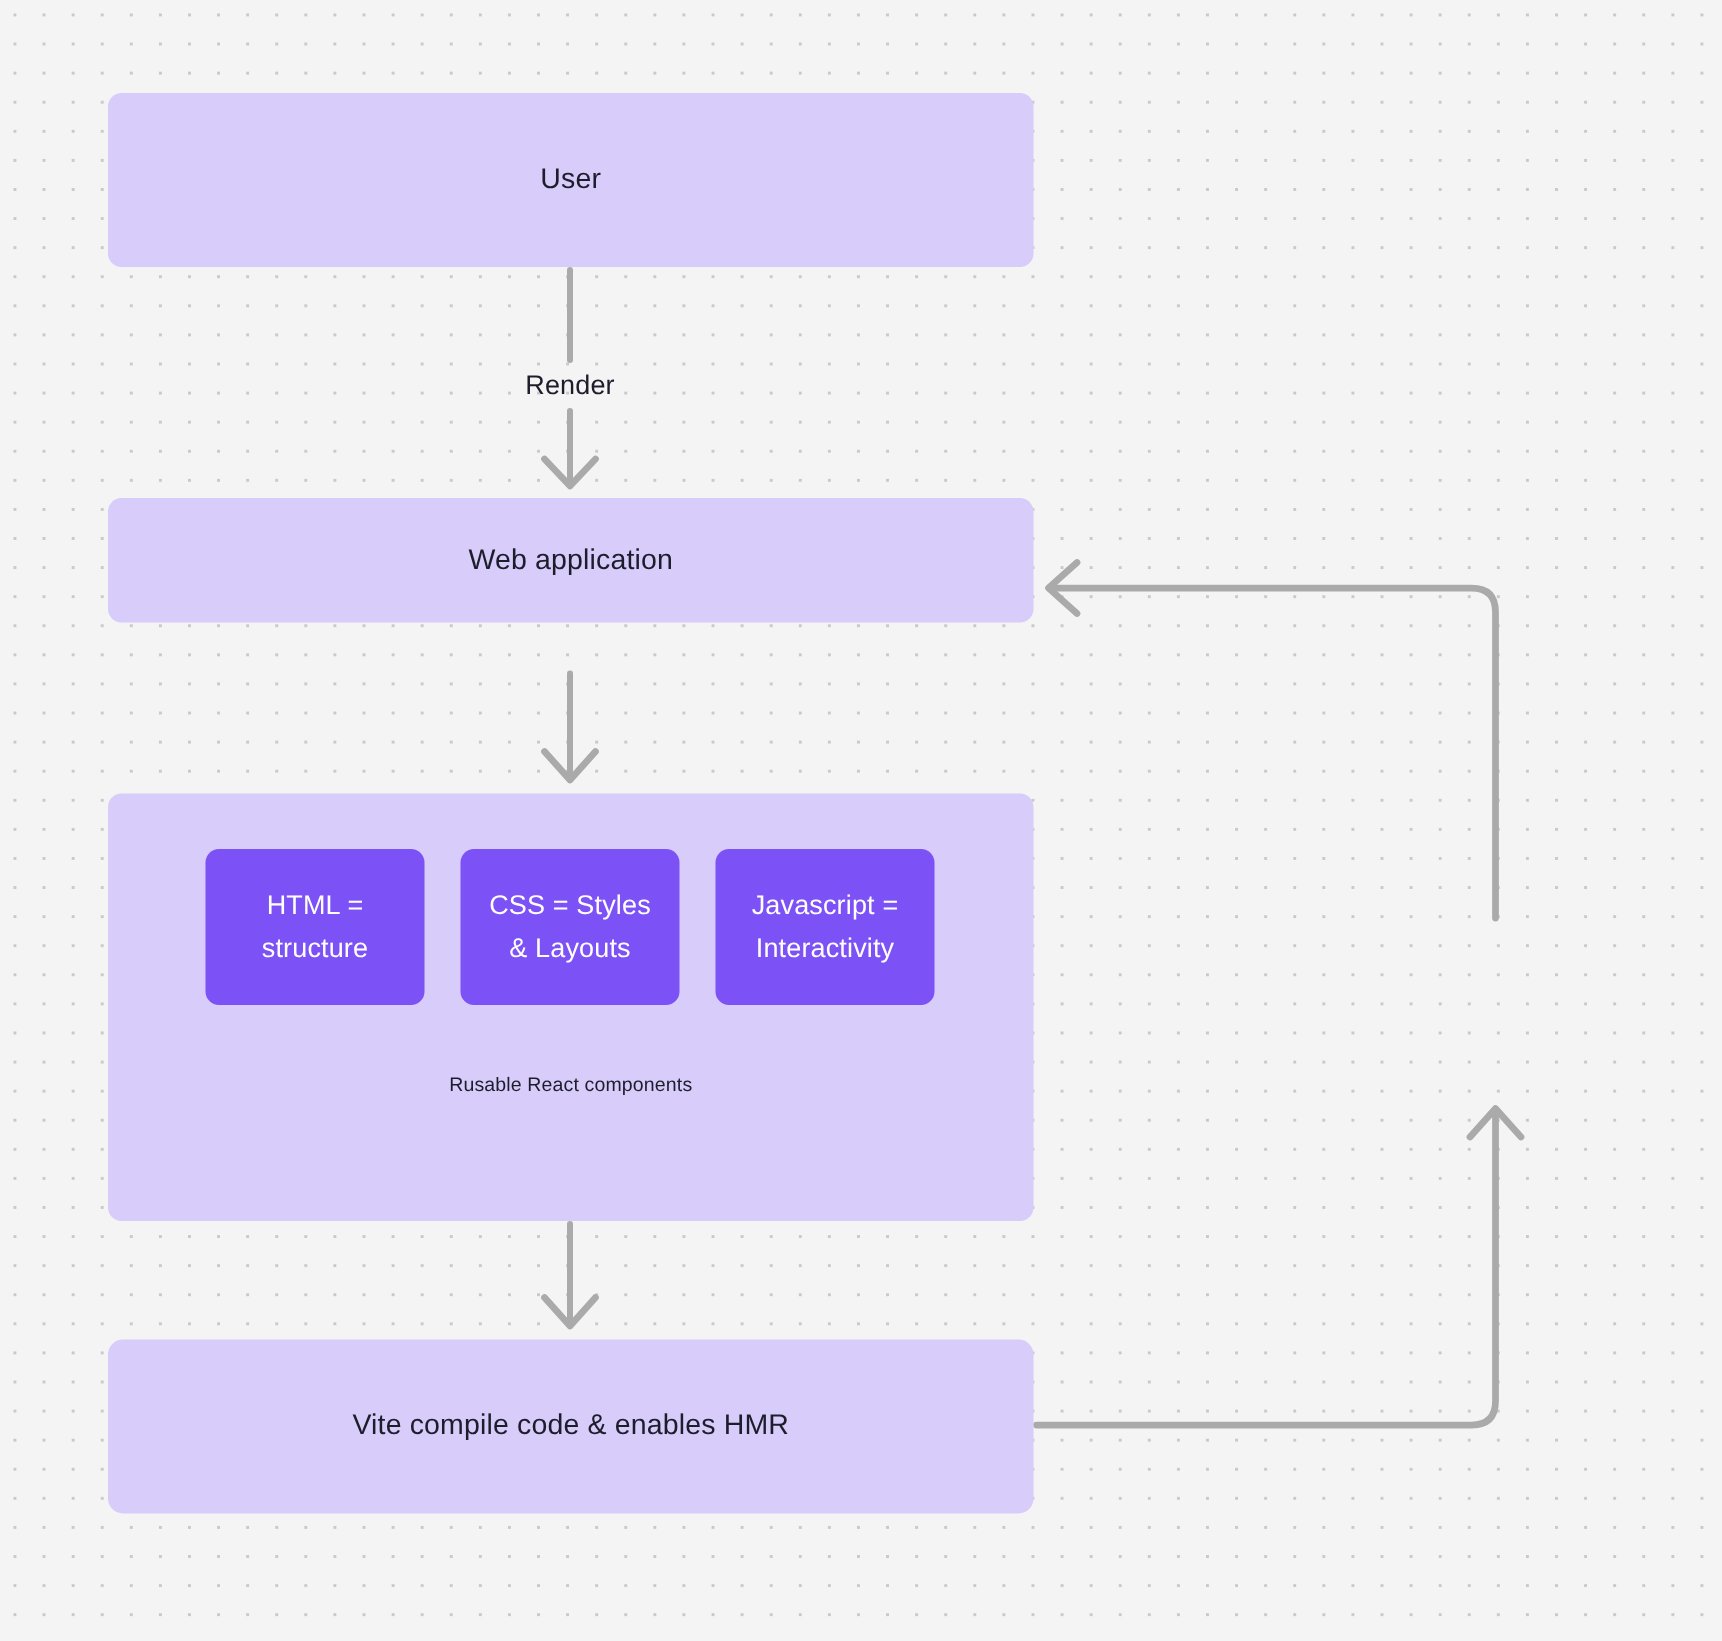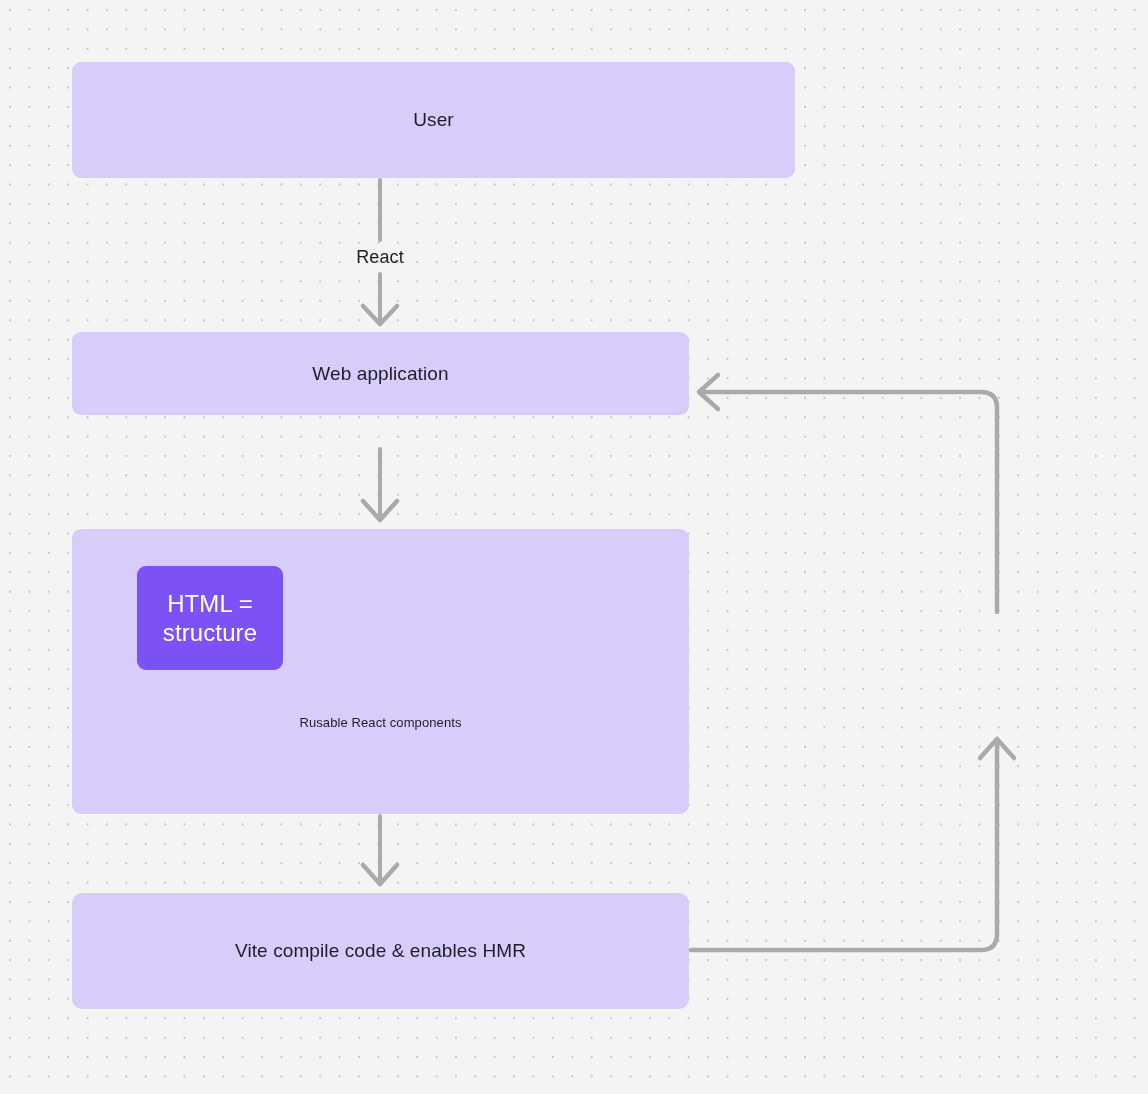--- a/index.html
+++ b/index.html
@@ -33,28 +33,28 @@
   .node-outer {
     background: #d8ccfa;
     color: #1d1d2b;
     font-size: 19px;
     letter-spacing: 0.1px;
   }
 
   .node-inner {
     background: #7c51f5;
     color: #ffffff;
-    font-size: 24px;
+    font-size: 18px;
     line-height: 29px;
     border-radius: 9px;
     letter-spacing: 0.1px;
   }
 
   
-  #node-user            { left: 72px;  top: 62px;   width: 723px; height: 116px; text-align: right; }
+  #node-user            { left: 72px;  top: 62px;   width: 617px; height: 116px; text-align: right; }
   #node-webapp          { left: 72px;  top: 332px;  width: 617px; height: 83px; }
   #node-components      { left: 72px;  top: 529px;  width: 617px; height: 285px; }
   #node-vite            { left: 72px;  top: 893px;  width: 617px; height: 116px; border-radius: 10px; }
   #node-render          { left: 902px; top: 614px;  width: 189px; height: 114px; }
 
   #node-html            { left: 65px;  top: 37px;  width: 146px; height: 104px; }
   #node-css             { left: 235px; top: 37px;  width: 146px; height: 104px; }
   #node-js              { left: 405px; top: 37px;  width: 146px; height: 104px; }
 
   .components-label {
@@ -133,25 +133,37 @@
 
   <div class="node node-outer" id="node-components">
 
     <div class="node node-inner" id="node-html">
       <span>
         <span>HTML =</span><br>
         <span>structure</span>
       </span>
     </div>
 
+    <div class="node node-inner" id="node-css">
+      <span>
+        <span>CSS = Styles</span><br>
+        <span>&amp; Layouts</span>
+      </span>
+    </div>
 
+    <div class="node node-inner" id="node-js">
+      <span>
+        <span>Javascript =</span><br>
+        <span>Interactivity</span>
+      </span>
+    </div>
 
     <div class="components-label">Rusable React components</div>
   </div>
 
   <div class="node node-outer" id="node-vite">
     <span>Vite compile code &amp; enables HMR</span>
   </div>
 
 
-  <div class="edge-label" id="label-prompt">React</div>
+  <div class="edge-label" id="label-prompt">Render</div>
 
 </div>
 
 </body></html>

